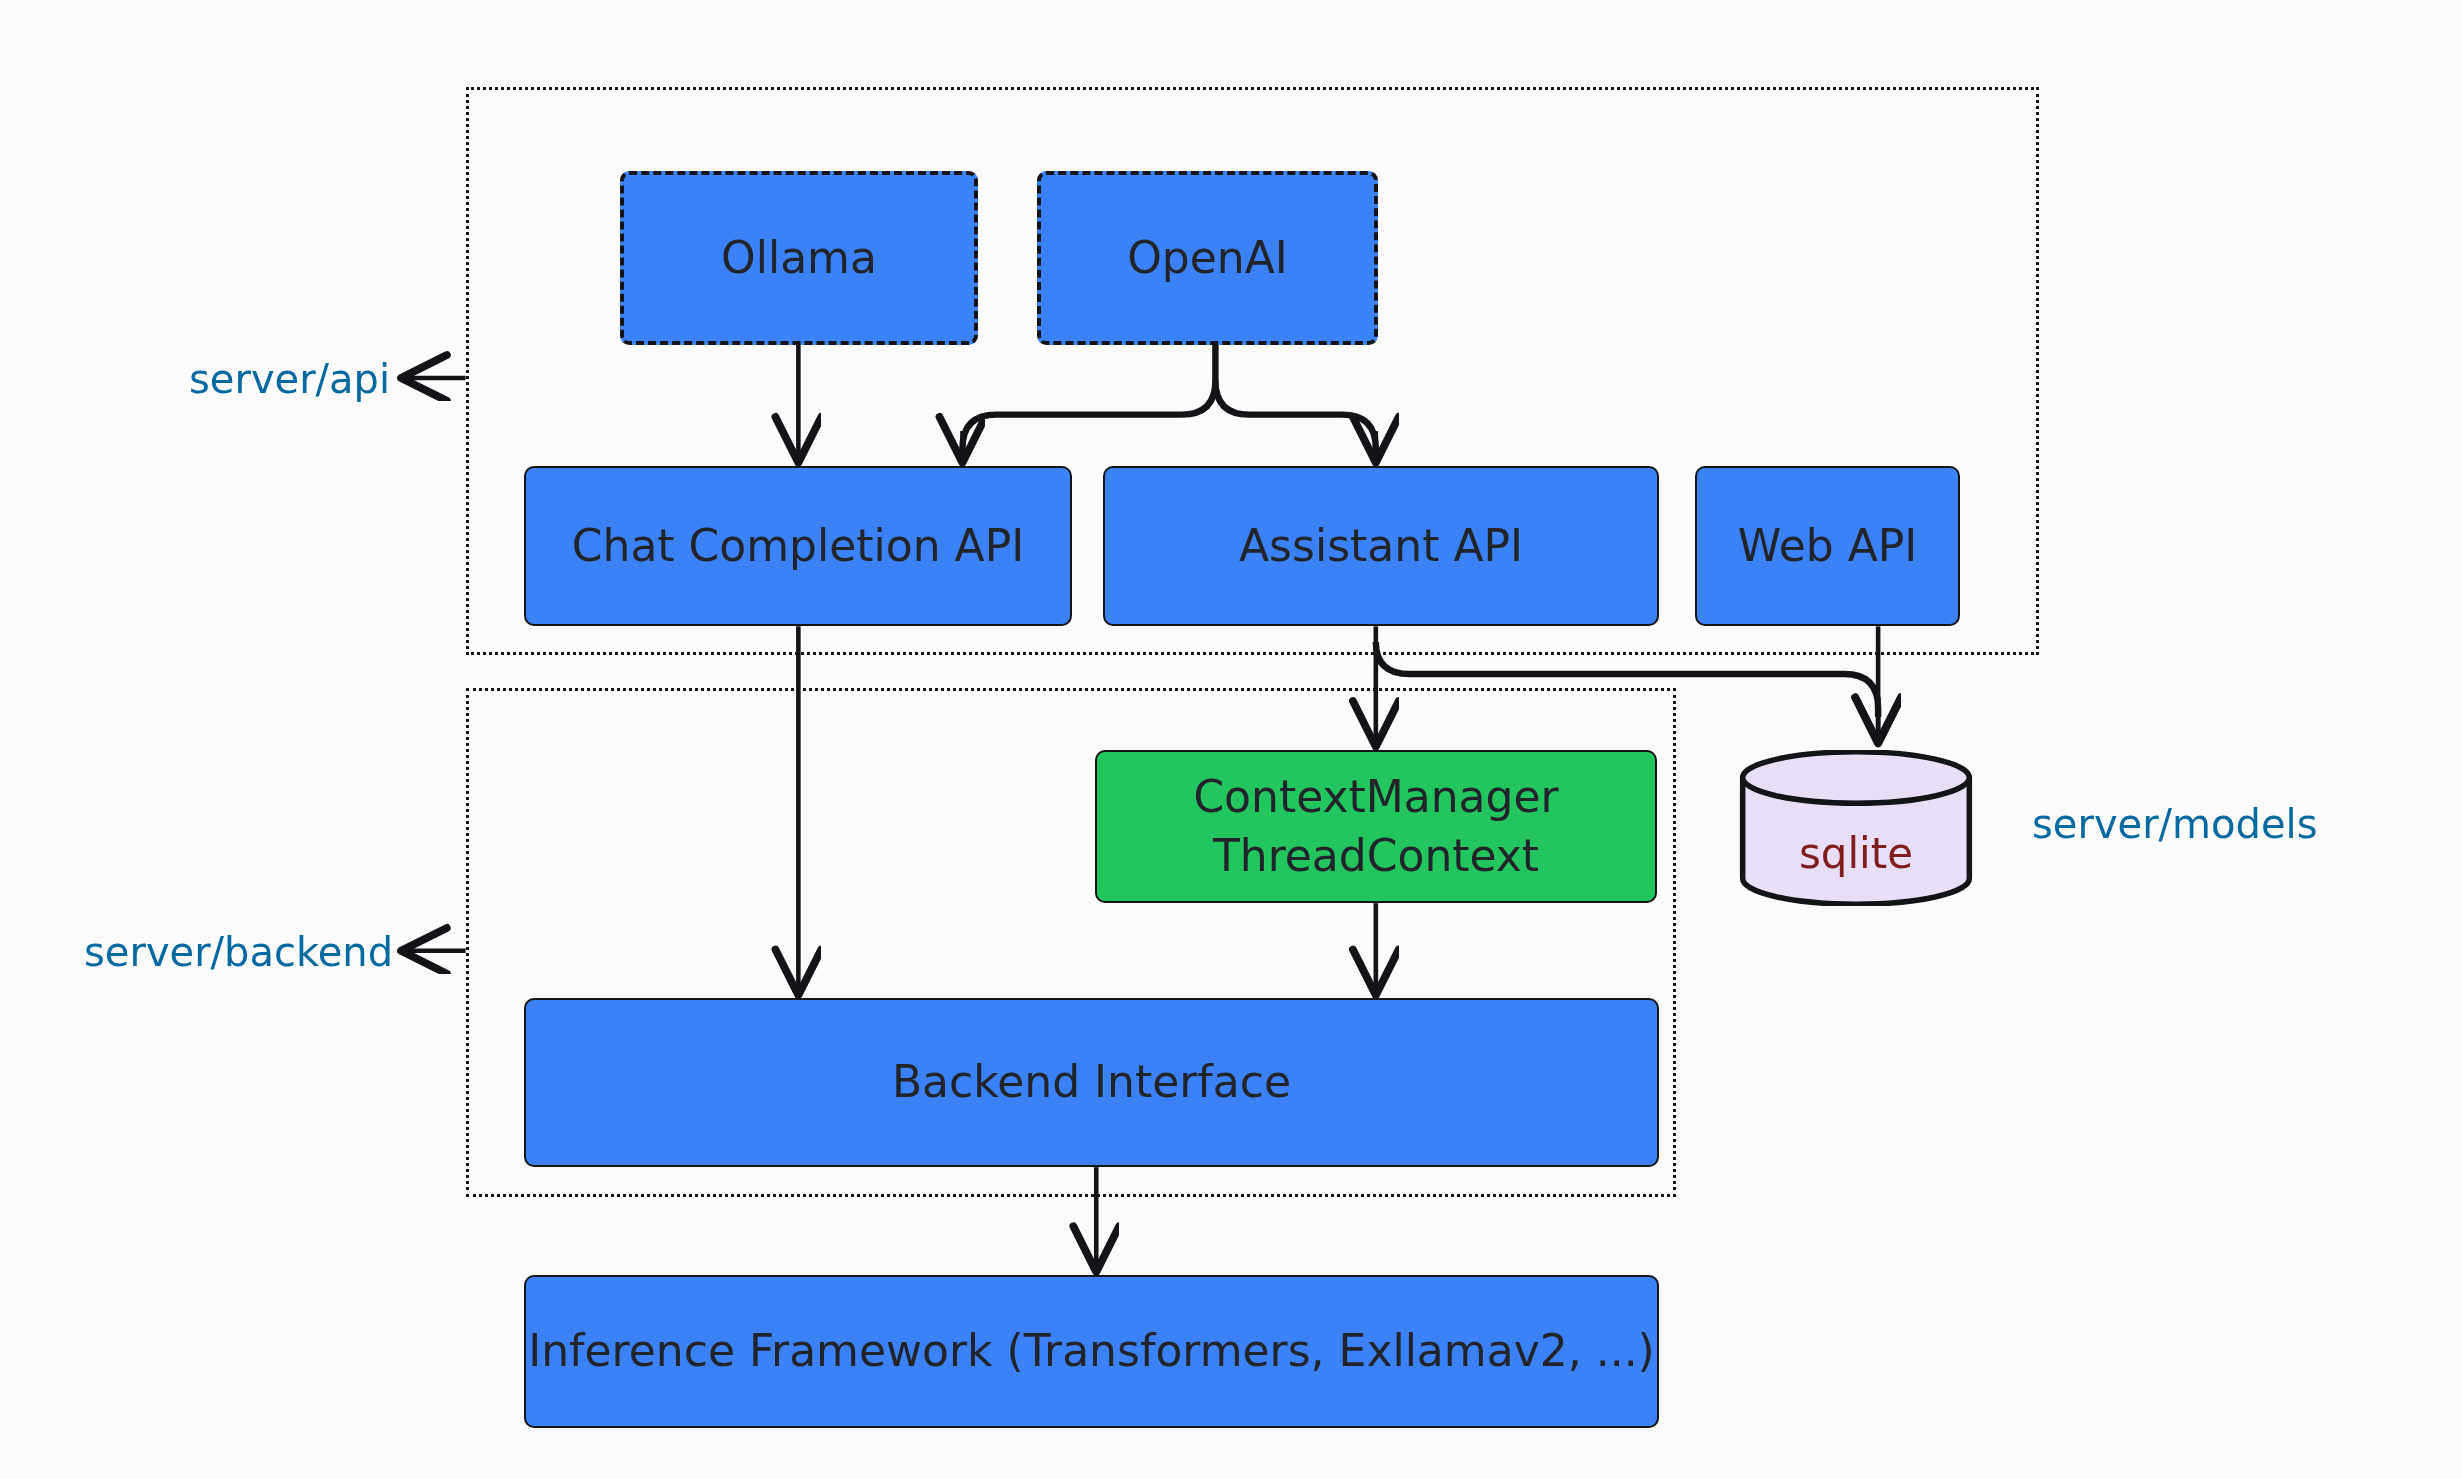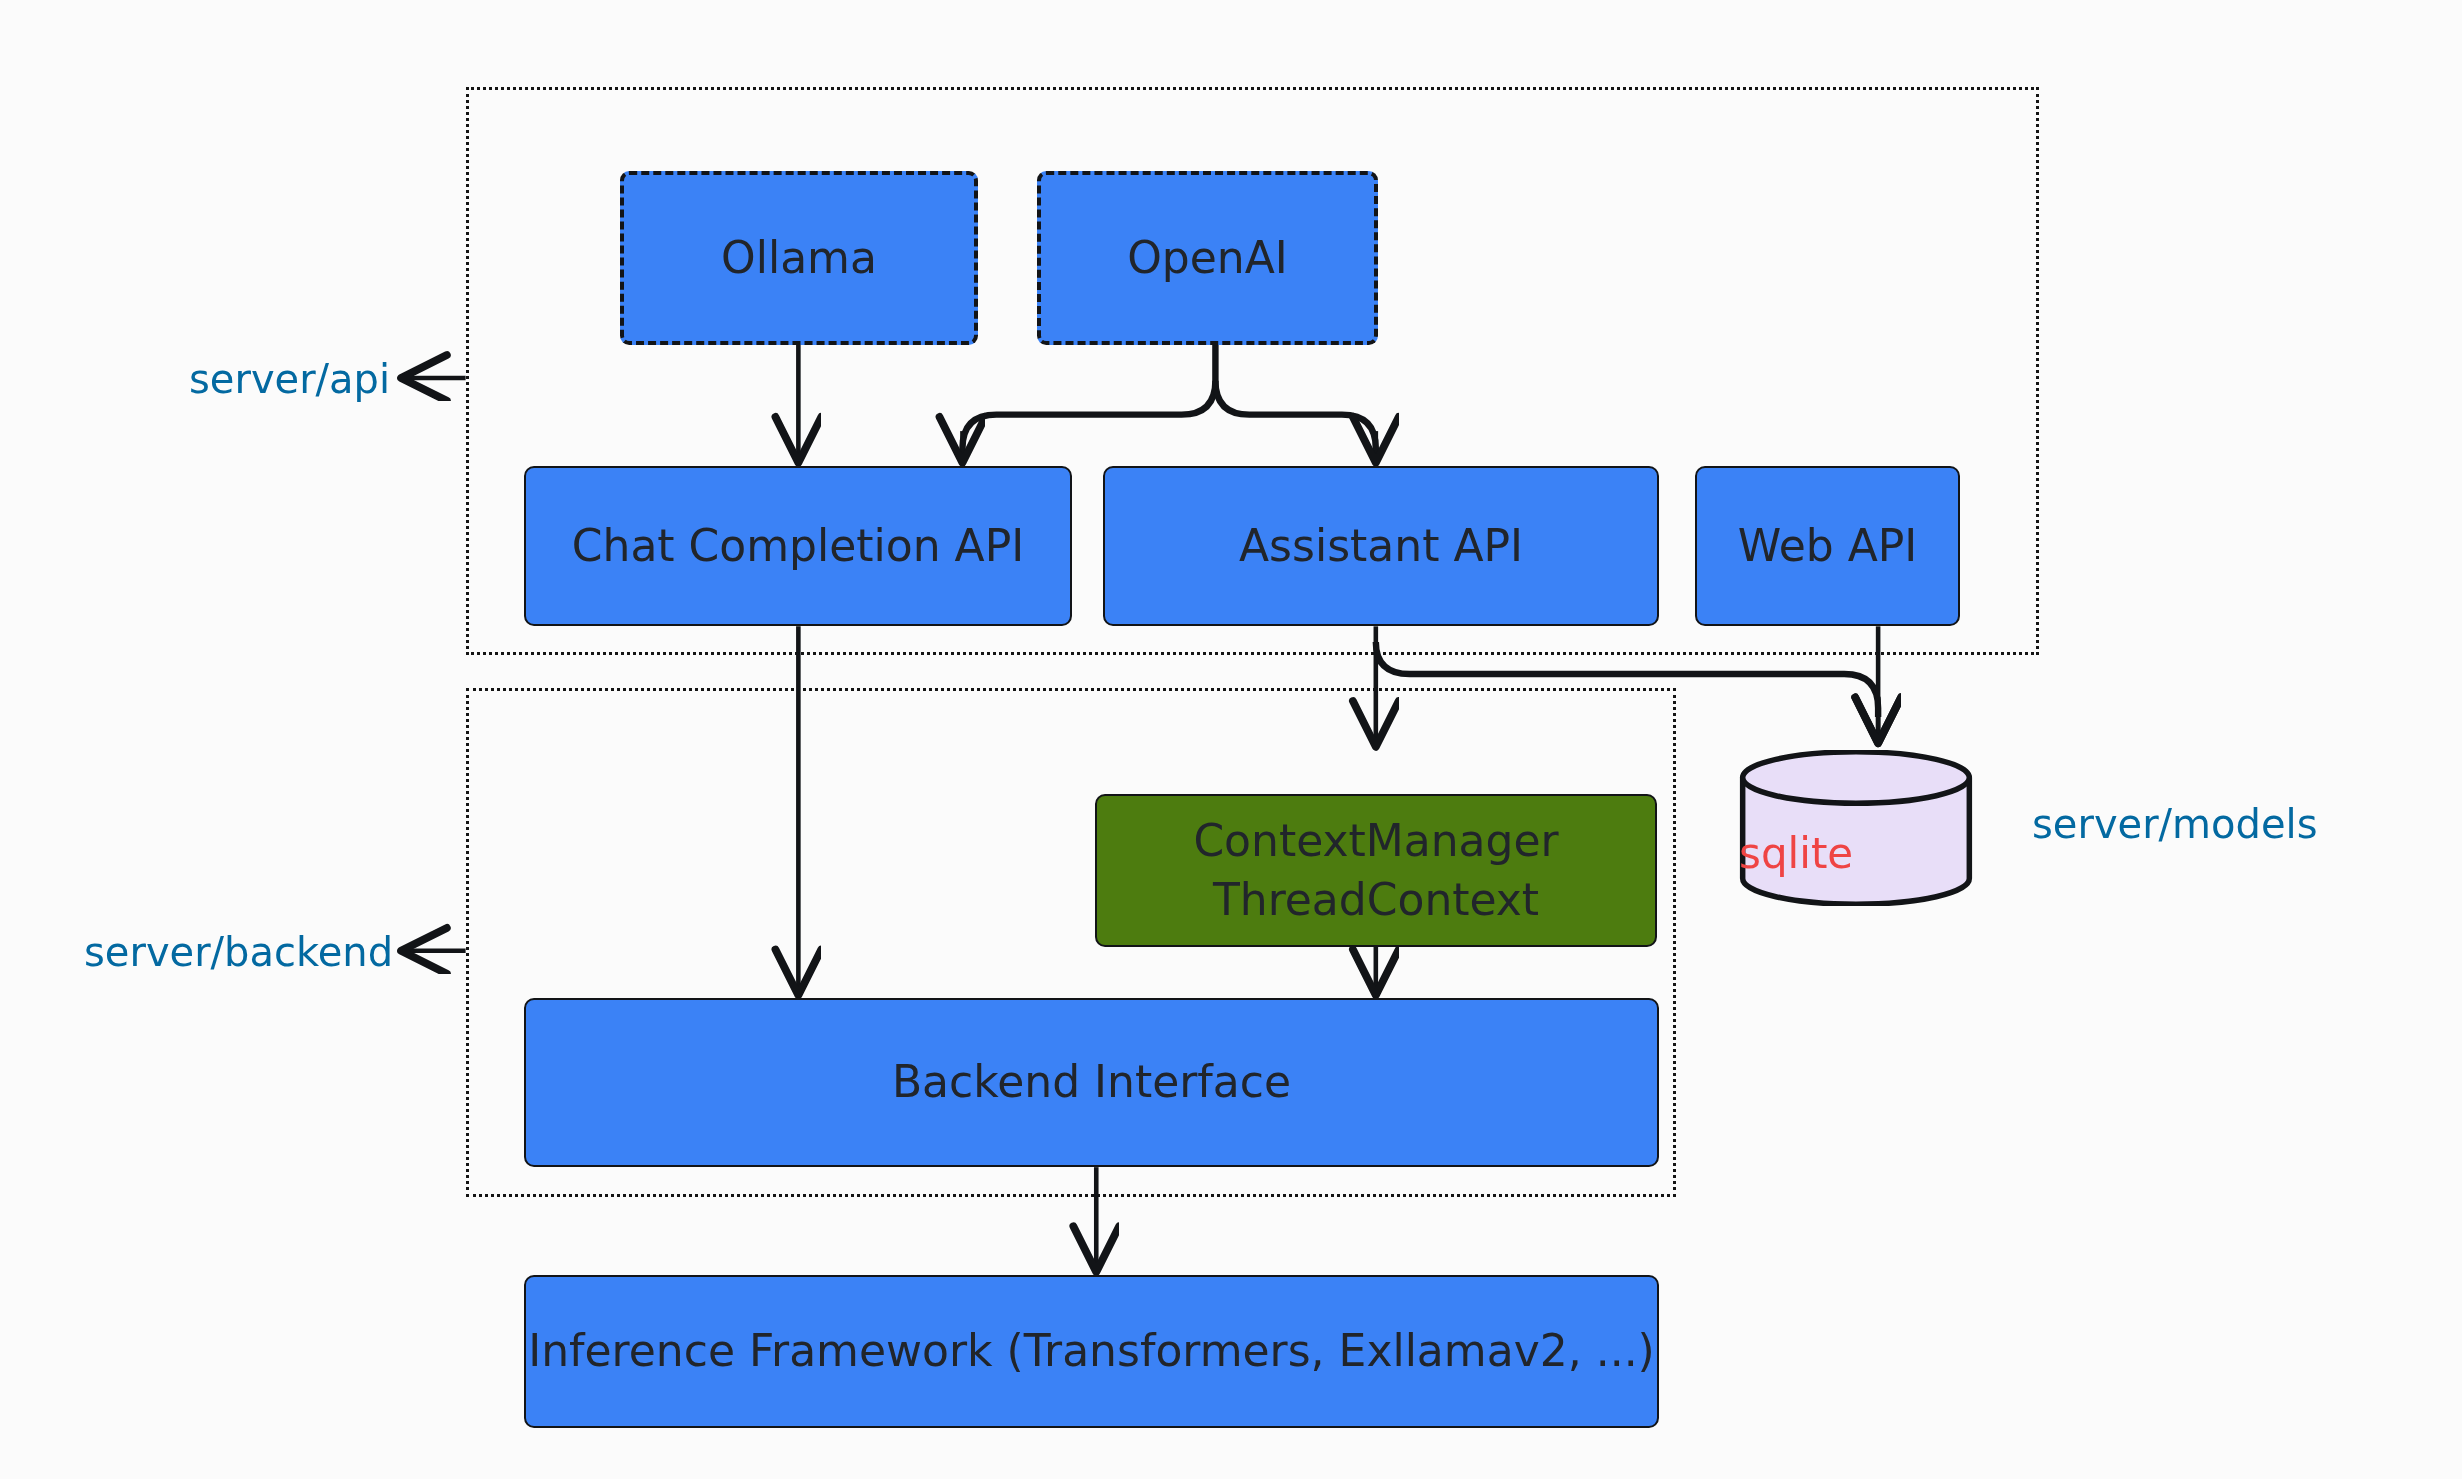--- a/index.html
+++ b/index.html
@@ -37,42 +37,42 @@
   }
   .box {
     border: 2.8px solid #121417;
     border-radius: 10px;
   }
   .box-dashed {
     border: 4.6px dashed #121417;
     border-radius: 9.2px;
   }
   .fill-blue   { background: #3b82f6; text-align: center; }
-  .fill-green  { background: #4d7c0f; margin-top: 44px; }
+  .fill-green  { background: #22c55e; }
   .fill-cream  { background: #3b82f6; }
   .cluster {
     position: absolute;
     box-sizing: border-box;
     border: 3.7px dotted #141414;
     background: transparent;
   }
   .side-label {
     position: absolute;
     color: #0369a1;
     font-size: 40px;
     white-space: nowrap;
   }
   .cylinder {
     position: absolute;
   }
   .cyl-text {
     position: absolute;
     width: 100%;
-    text-align: left;
-    color: #ef4444;
+    text-align: center;
+    color: #7f1d1d;
     font-size: 42px;
   }
 </style>
 </head>
 <body>
 
 <div id="diagram-root">
 
   <div class="cluster" style="left:466px; top:87px; width:1573px; height:568px;"></div>
 

